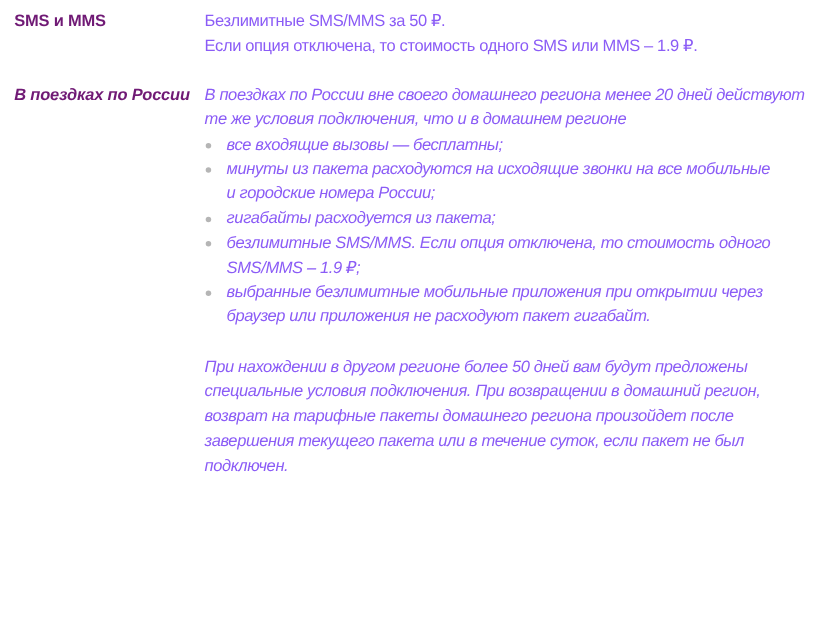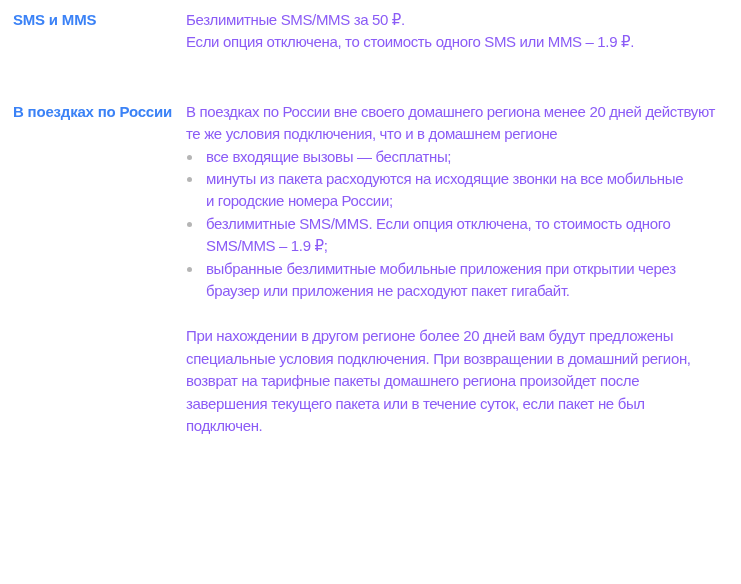--- a/index.html
+++ b/index.html
@@ -17,27 +17,28 @@
   .doc {
     padding: 9px 0 0 13px;
     width: 728px;
   }
   .section {
     display: grid;
     grid-template-columns: 173px 1fr;
     align-items: start;
   }
   .section + .section {
-    margin-top: 47px;
+    margin-top: 22px;
+    font-style: italic;
   }
   .row-label {
     font-size: 15px;
     line-height: 22.4px;
     font-weight: bold;
-    color: #3b82f6;
+    color: #701a75;
     letter-spacing: -0.2px;
     padding-right: 10px;
   }
   .row-content {
     font-size: 15px;
     line-height: 22.4px;
     letter-spacing: -0.35px;
     color: #8b5cf6;
     max-width: 555px;
   }
@@ -97,30 +98,34 @@
           <span class="bullet-dot"></span>
           <span class="li-text">все входящие вызовы — бесплатны;</span>
         </li>
         <li>
           <span class="bullet-dot"></span>
           <span class="li-text">минуты из пакета расходуются на исходящие звонки на все мобильные
 и городские номера России;</span>
         </li>
         <li>
           <span class="bullet-dot"></span>
+          <span class="li-text">гигабайты расходуется из пакета;</span>
+        </li>
+        <li>
+          <span class="bullet-dot"></span>
           <span class="li-text">безлимитные SMS/MMS. Если опция отключена, то стоимость одного
 SMS/MMS – 1.9 ₽;</span>
         </li>
         <li>
           <span class="bullet-dot"></span>
           <span class="li-text">выбранные безлимитные мобильные приложения при открытии через
 браузер или приложения не расходуют пакет гигабайт.</span>
         </li>
       </ul>
-      <p class="para closing">При нахождении в другом регионе более 20 дней вам будут предложены
+      <p class="para closing">При нахождении в другом регионе более 50 дней вам будут предложены
 специальные условия подключения. При возвращении в домашний регион,
 возврат на тарифные пакеты домашнего региона произойдет после
 завершения текущего пакета или в течение суток, если пакет не был
 подключен.</p>
     </div>
   </section>
 
 </div>
 
 </body></html>

